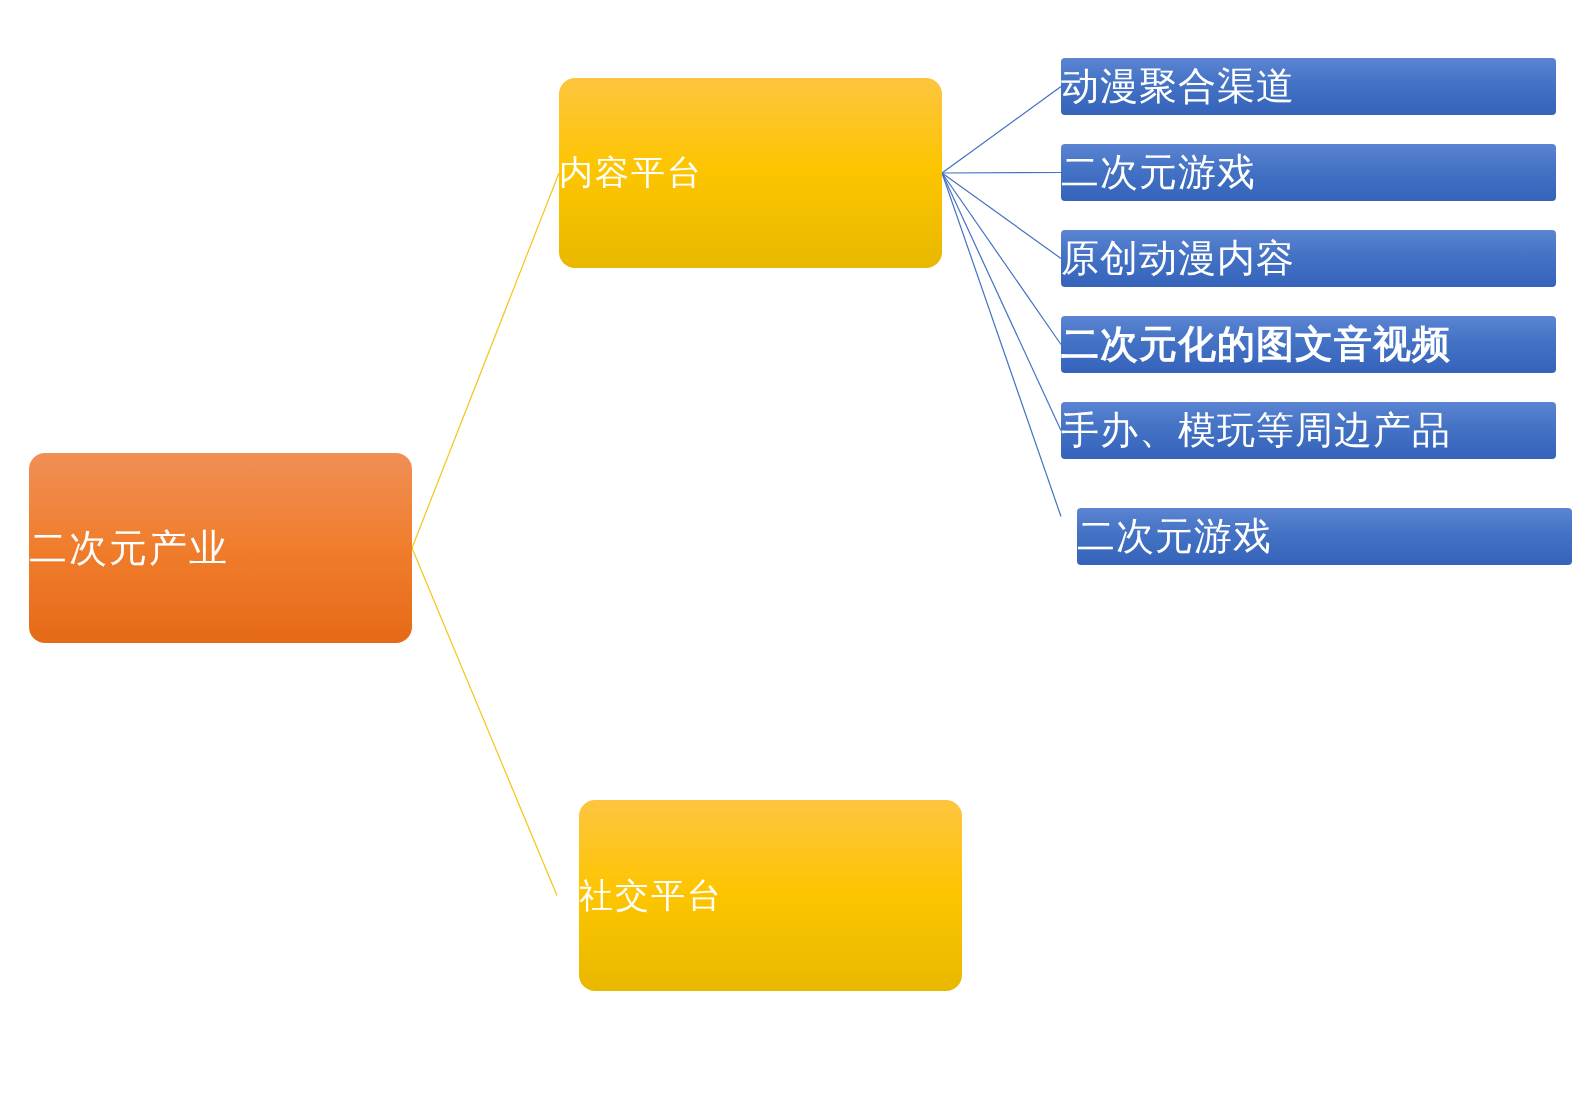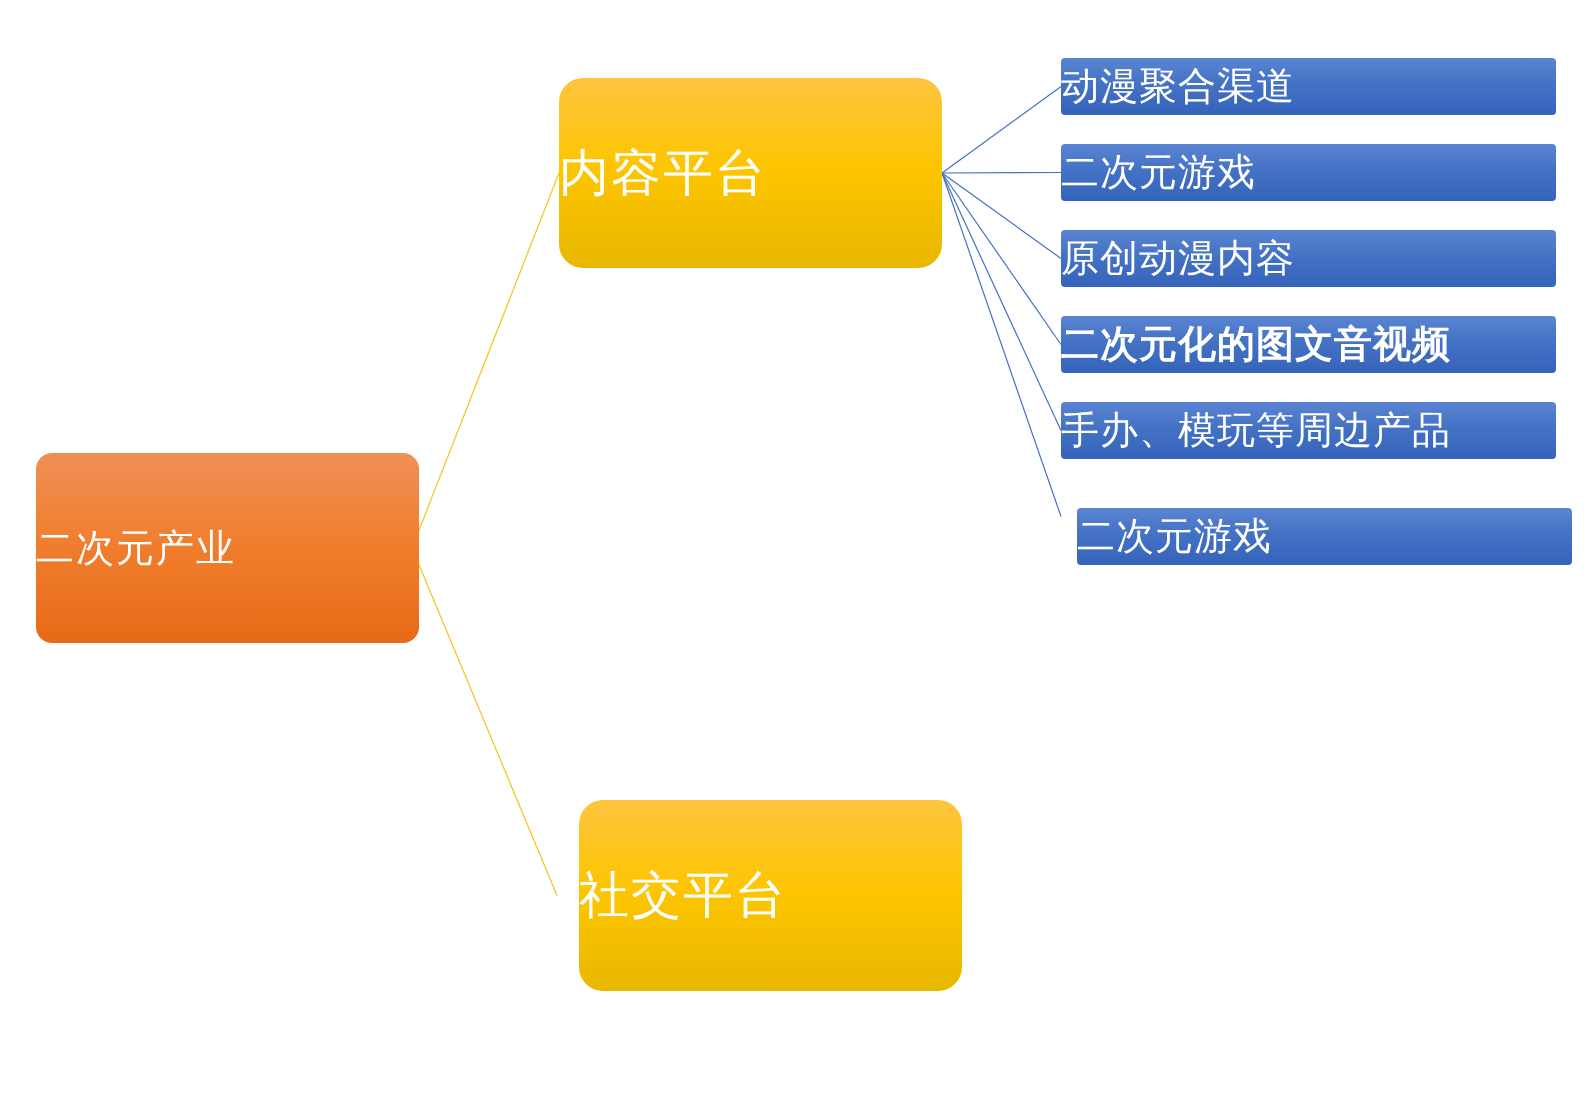--- a/index.html
+++ b/index.html
@@ -3,24 +3,24 @@
 <meta charset="utf-8">
 <style>
   html, body { margin:0; padding:0; background:#ffffff; }
   body { width:1590px; height:1101px; position:relative; overflow:hidden;
          font-family:"DejaVu Sans","Liberation Sans",sans-serif; }
   #connectors { position:absolute; left:0; top:0; width:1590px; height:1101px; pointer-events:none; }
   .node { position:absolute; display:flex; align-items:center; justify-content:flex-start;
           color:#ffffff; box-sizing:border-box; white-space:nowrap; }
   .root { left:29px; top:453px; width:383px; height:190px; border-radius:16px;
           background:linear-gradient(to bottom,#f08f56 0%,#f07d2c 50%,#e66a17 100%);
-          font-size:38px; letter-spacing:2px;margin-left:7px; }
-  .mid { width:383px; height:190px; border-radius:24px;
+          font-size:38px; letter-spacing:2px; }
+  .mid { width:383px; height:190px; border-radius:16px;
          background:linear-gradient(to bottom,#fdc53f 0%,#fdc500 48%,#e8b800 100%);
-         font-size:50px; letter-spacing:2px; }
+         font-size:34px; letter-spacing:2px; }
   .mid-content { left:559px; top:78px; }
   .mid-social { left:579px; top:800px; height:191px; }
   .leaf { left:1061px; width:495px; height:57px; border-radius:4px;
           background:linear-gradient(to bottom,#5b84d3 0%,#4472c4 45%,#3563bb 100%);
           font-size:38px; letter-spacing:1px; }
 </style>
 </head>
 <body>
 
 <svg id="connectors" xmlns="http://www.w3.org/2000/svg">

